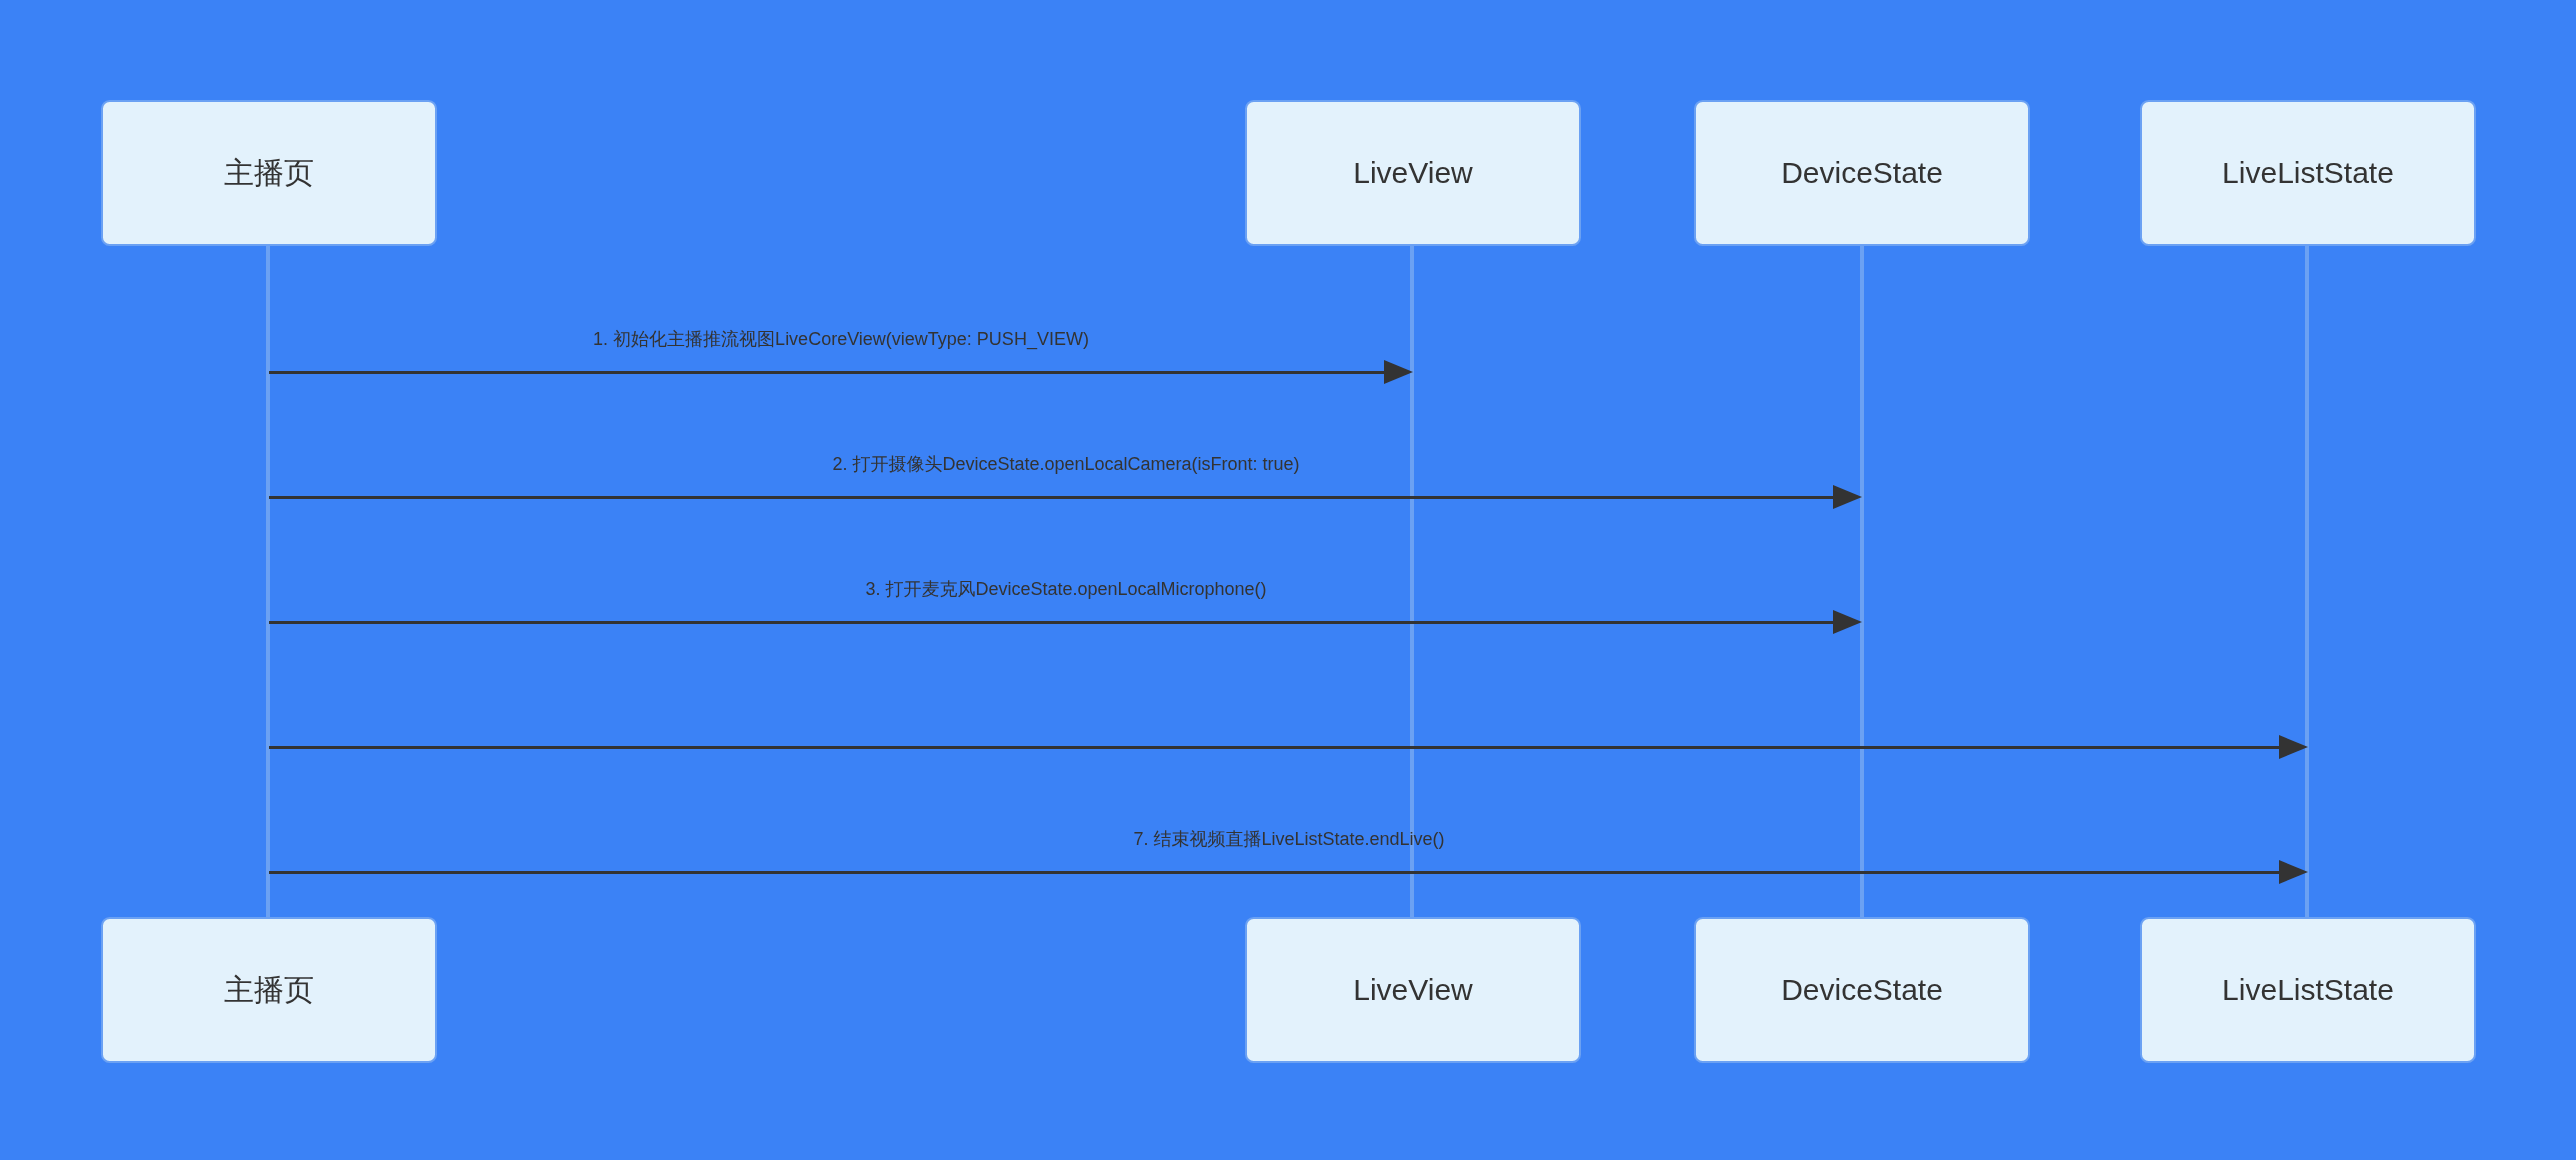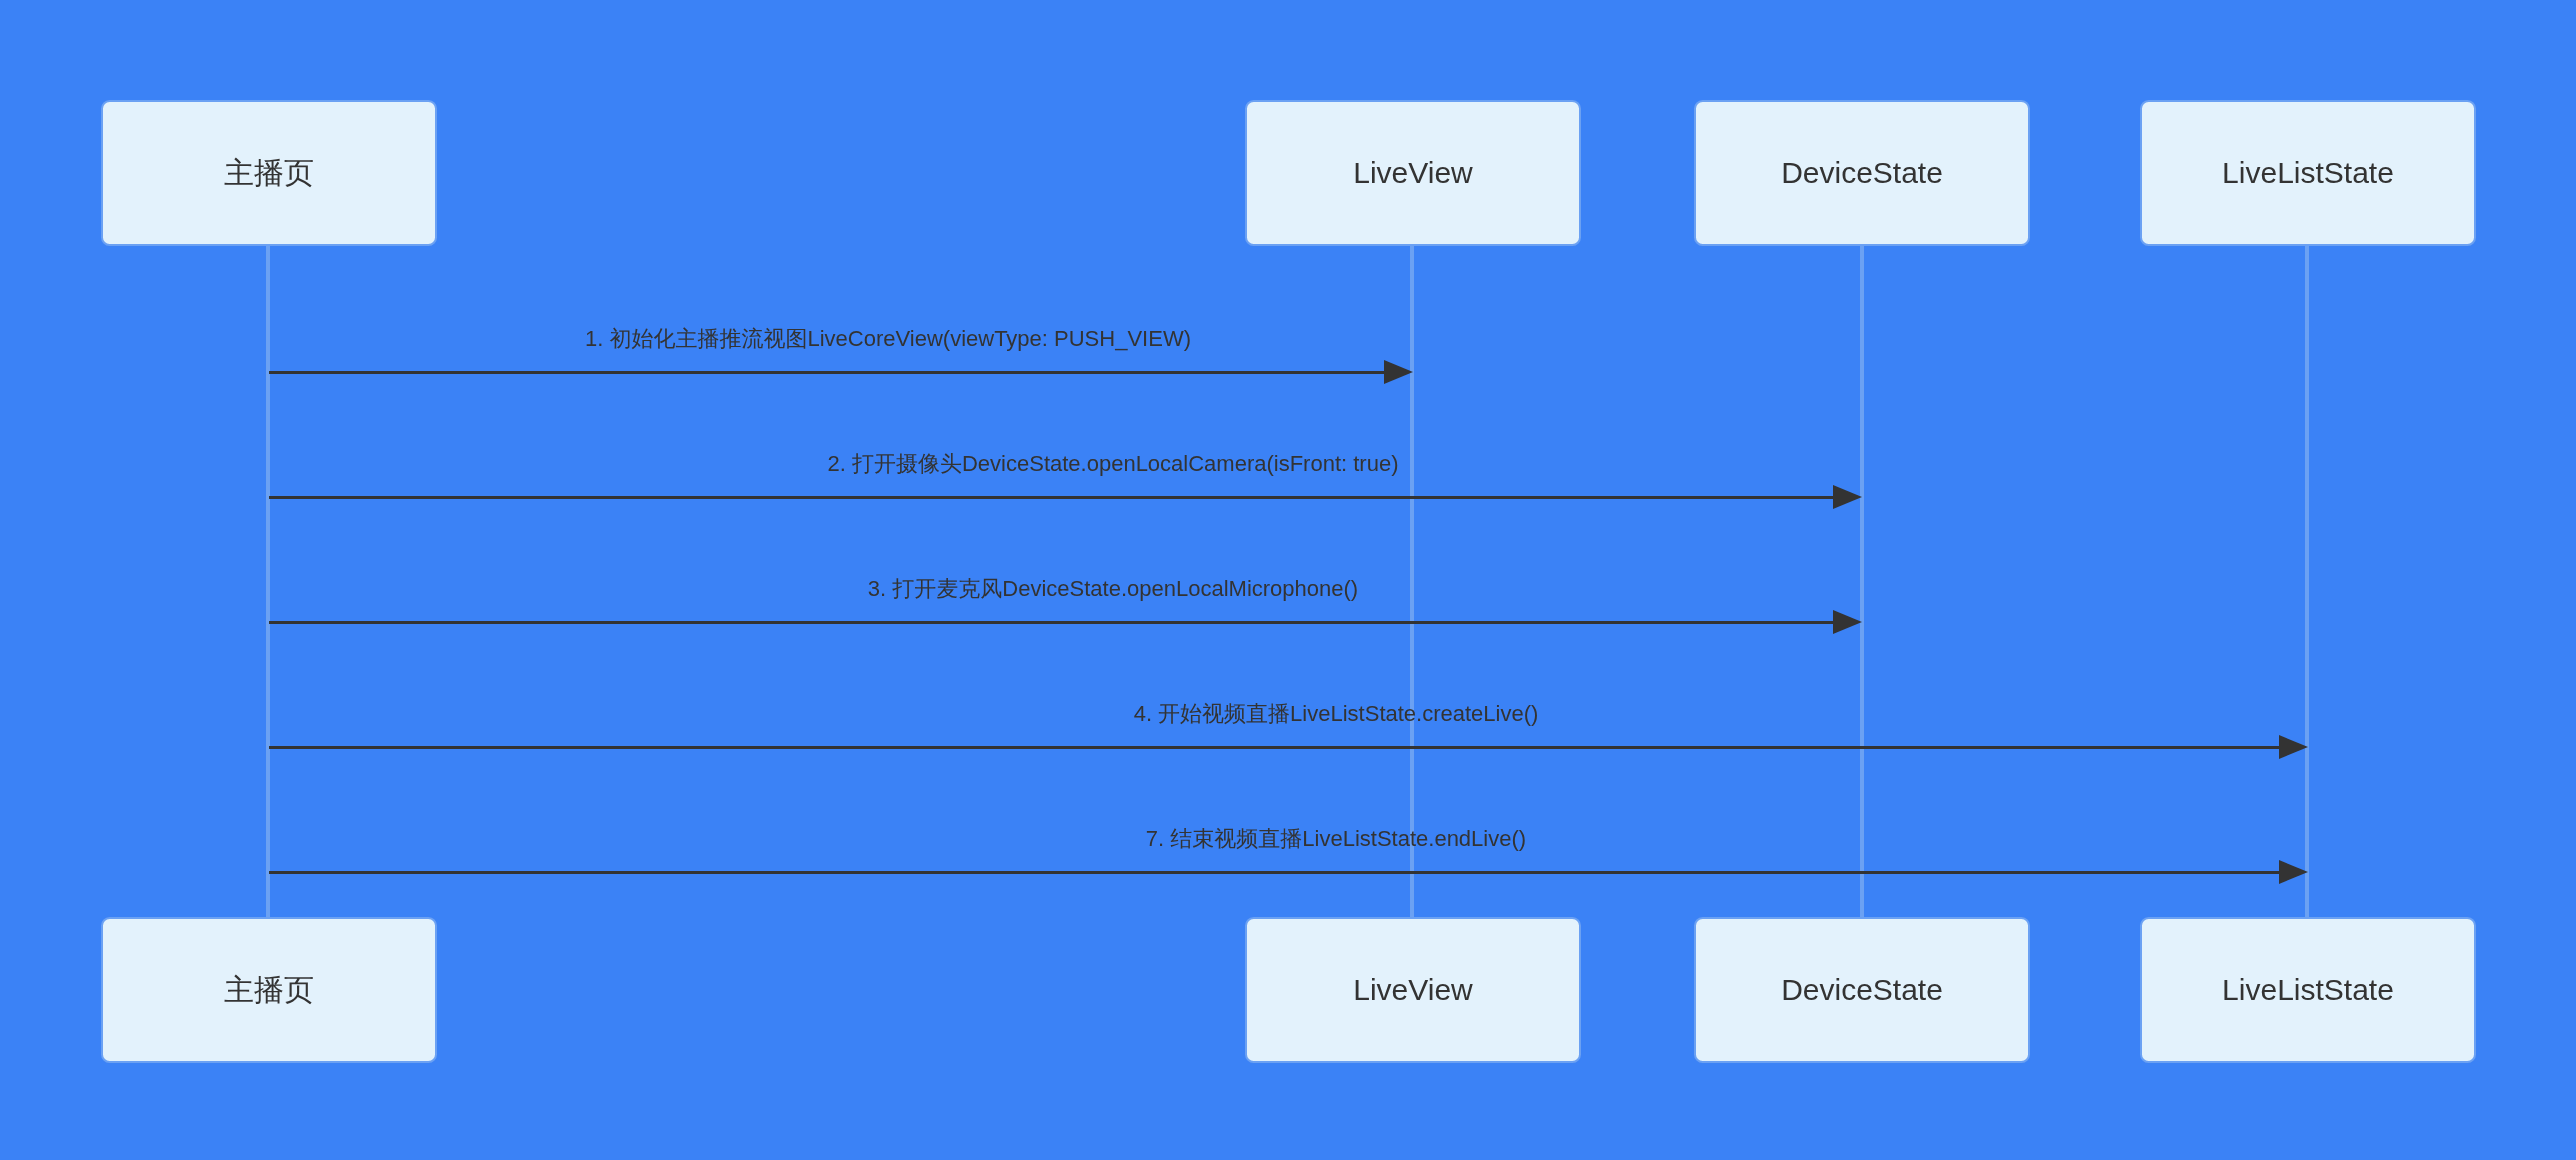--- a/index.html
+++ b/index.html
@@ -42,25 +42,24 @@
   .actor span {
     font-size: 30px;
     line-height: 1.2;
     color: #333333;
     white-space: nowrap;
   }
   
   .msg-label {
     position: absolute;
     transform: translateX(-50%);
-    font-size: 22px;
+    font-size: 18px;
     line-height: 34px;
     white-space: nowrap;
     color: #333333;
-    margin-left: 47px;
   }
   .msg-line {
     position: absolute;
     height: 3.4px;
     background: #333333;
   }
   .msg-head {
     position: absolute;
     width: 0;
     height: 0;
@@ -110,21 +109,20 @@
   <div class="msg-head" style="left:1384px; top:360px"></div>
 
   <div class="msg-label" style="left:1066px; top:447px">2. 打开摄像头DeviceState.openLocalCamera(isFront: true)</div>
   <div class="msg-line" style="left:269px; top:496px; width:1564px"></div>
   <div class="msg-head" style="left:1833px; top:485px"></div>
 
   <div class="msg-label" style="left:1066px; top:572px">3. 打开麦克风DeviceState.openLocalMicrophone()</div>
   <div class="msg-line" style="left:269px; top:621px; width:1564px"></div>
   <div class="msg-head" style="left:1833px; top:610px"></div>
 
-  <div class="msg-label" style="left:1289px; top:697px">4. 开始视频直播LiveListState.createLive()</div>
   <div class="msg-line" style="left:269px; top:746px; width:2010px"></div>
   <div class="msg-head" style="left:2279px; top:735px"></div>
 
   <div class="msg-label" style="left:1289px; top:822px">7. 结束视频直播LiveListState.endLive()</div>
   <div class="msg-line" style="left:269px; top:871px; width:2010px"></div>
   <div class="msg-head" style="left:2279px; top:860px"></div>
 
 </div>
 
 

